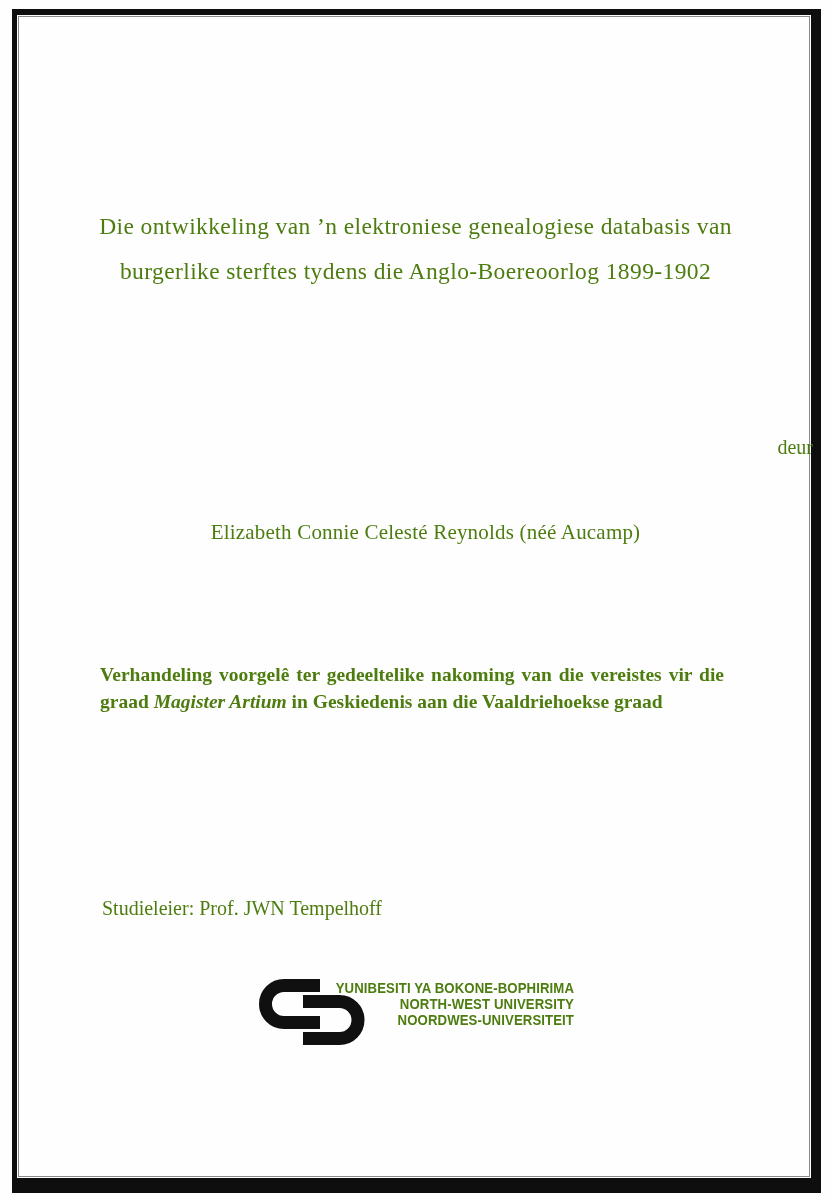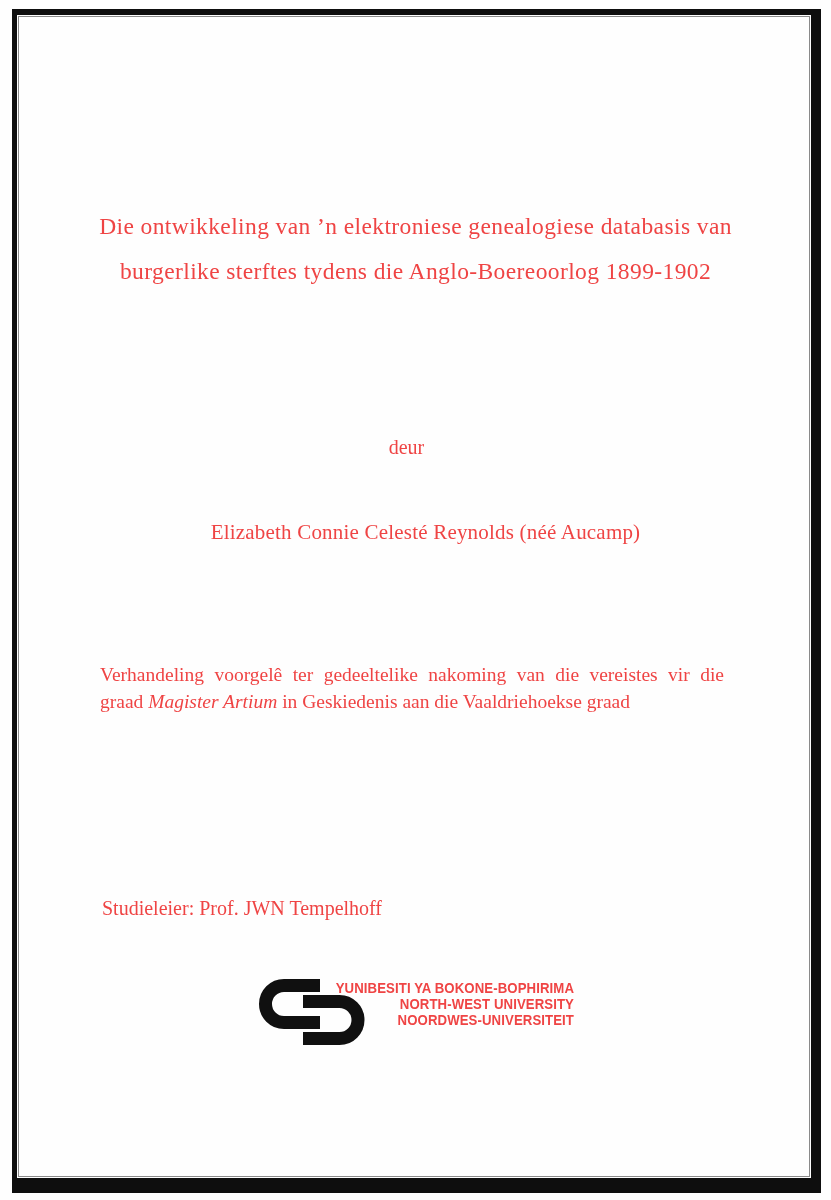--- a/index.html
+++ b/index.html
@@ -1,50 +1,50 @@
 <!DOCTYPE html>
 <html><head>
 <meta charset="utf-8">
 <style>
   html,body{margin:0;padding:0;background:#ffffff;}
   .page{
     position:relative;
     width:831px;height:1200px;
     background:#fefefe;
     font-family:"Liberation Serif", serif;
-    color:#ef4444;
+    color:#4d7c0f;
     overflow:hidden;
   }
   
   .frame{
     position:absolute; left:12px; top:9px; right:10px; bottom:7px;
     border-style:solid; border-color:#0e0e0e;
     border-width:6px 10px 15px 5px;
     pointer-events:none;
   }
   .frame-inner{
     position:absolute; inset:1px;
     border:1px solid #8a8a8a;
   }
   .title{
     position:absolute; top:204px; left:45px; right:45px;
     text-align:center;
     font-size:23.5px; line-height:45px; letter-spacing:0.4px;
   }
   .byline{
     position:absolute; top:436px; left:0; right:18px;
-    text-align:center; font-size:20px;
+    text-align:right; font-size:20px;
   }
   .author{
     position:absolute; top:520px; left:0; right:12px;
     text-align:center; font-size:21px; letter-spacing:0.2px;padding-left:32px;
   }
   .declaration{
     position:absolute; top:662px; left:100px; width:624px;
-    font-size:19.5px; line-height:26.5px;
+    font-size:19.5px; line-height:26.5px;font-weight:bold;
   }
   .declaration .just{
     text-align:justify; text-align-last:justify;
   }
   .supervisor-block{
     position:absolute; top:888px; left:102px;
     font-size:20px; line-height:27.5px;margin-top:7px;
   }
   .seven{
     position:relative; display:inline-block;

